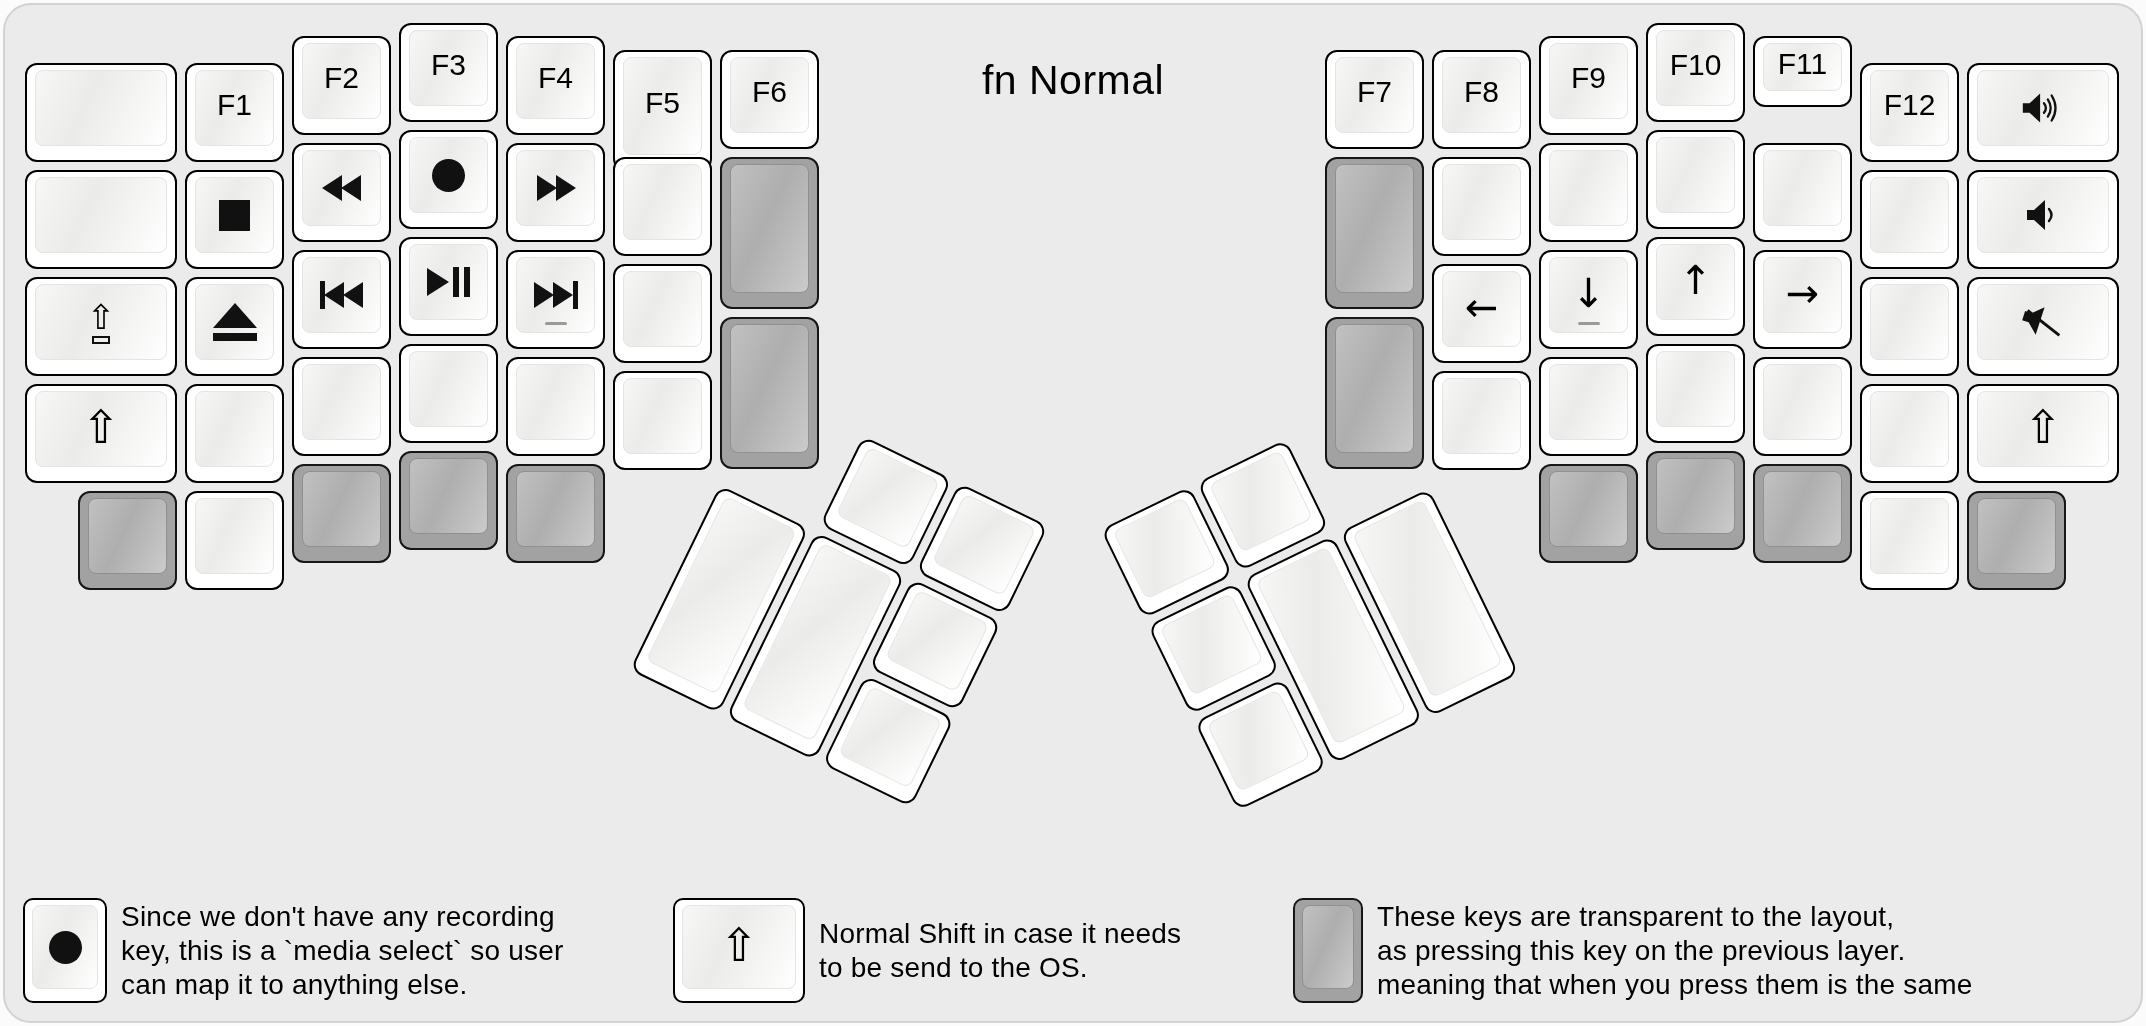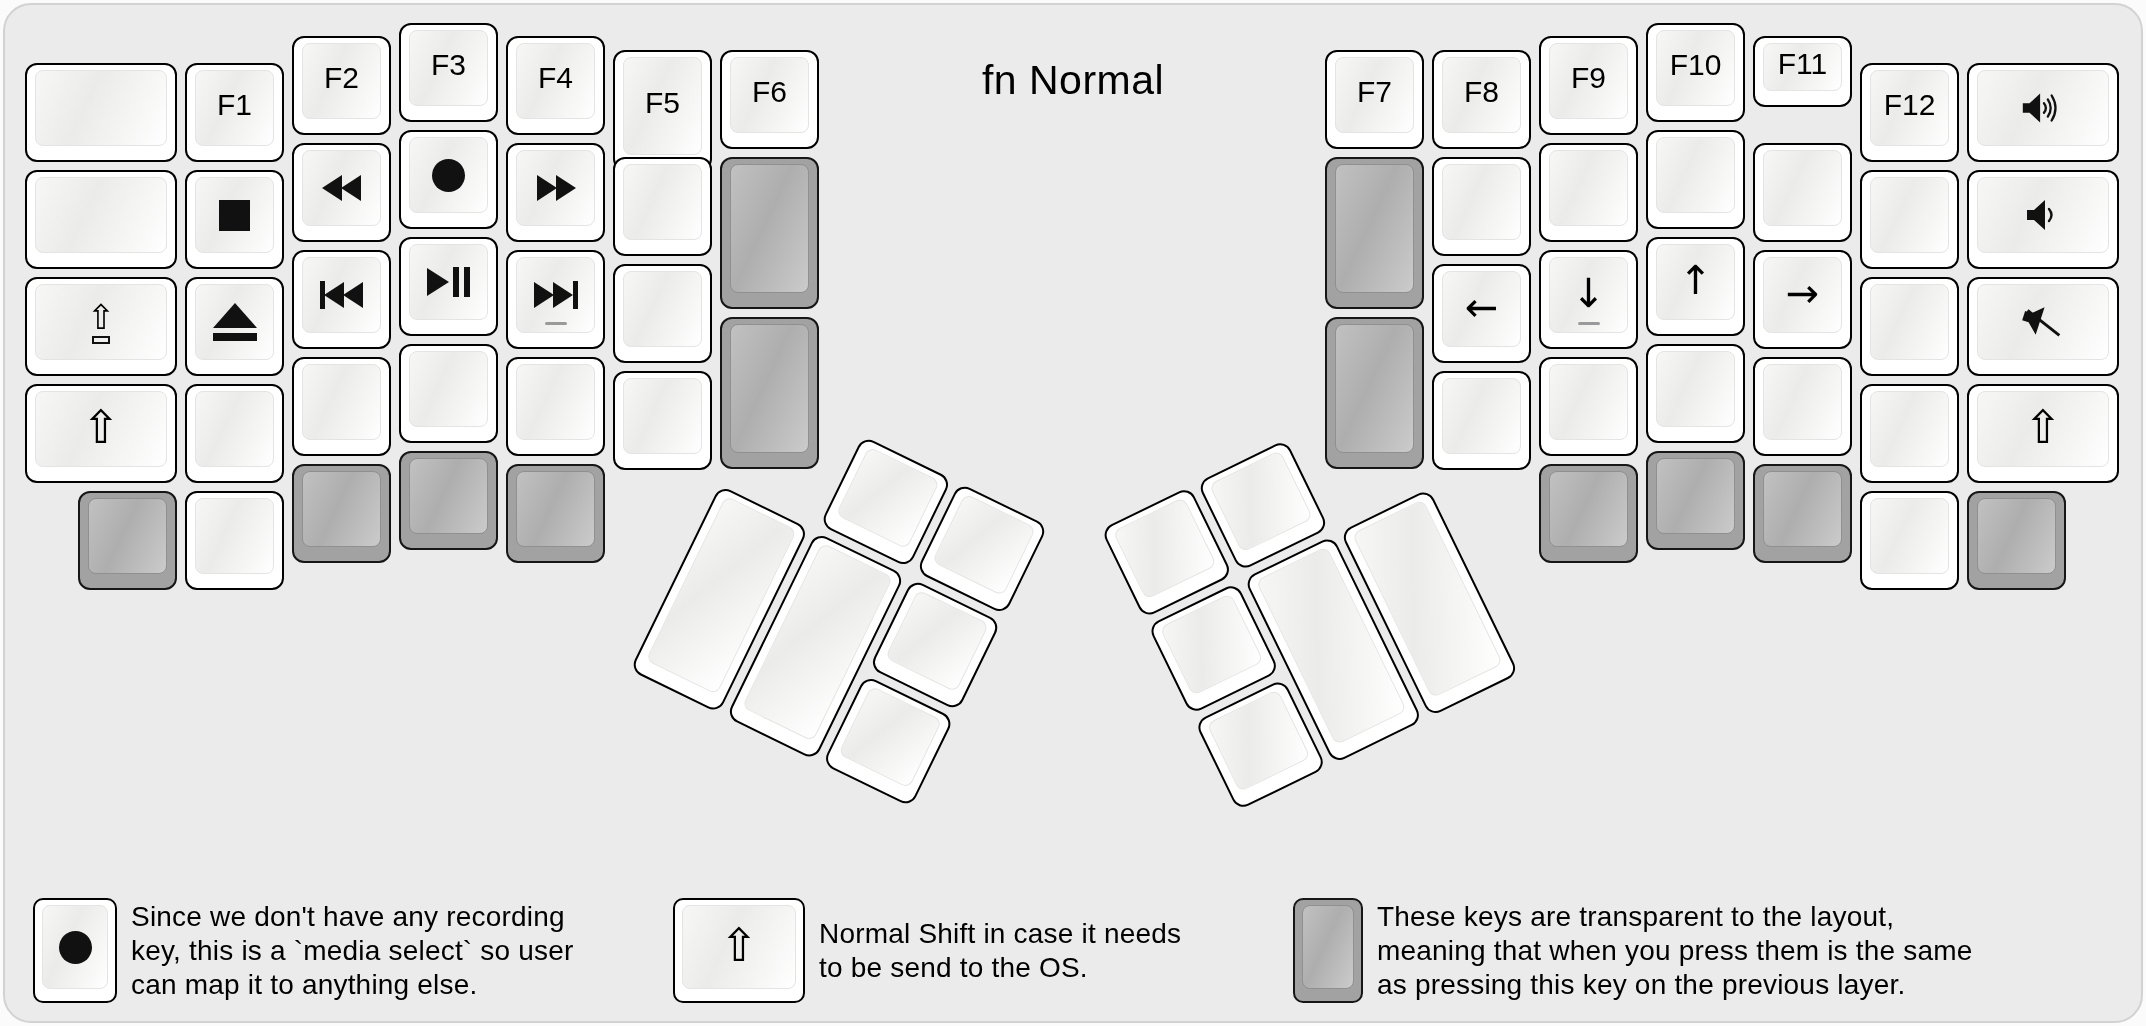--- a/index.html
+++ b/index.html
@@ -393,21 +393,21 @@
           <div class="keytop"></div>
         </div>
         <div class="key" style="left: -107px; top: 0px; width: 99px; height: 206px;">
           <div class="keytop"></div>
         </div>
         <div class="key" style="left: -321px; top: 107px; width: 99px; height: 99px;">
           <div class="keytop"></div>
         </div>
       </div>
 
-    <div class="legend-item" style="left:28px;top:893px;">
+    <div class="legend-item" style="left:18px;top:893px;">
       <div class="legend-key" style="width: 84px;">
           <div class="keytop">
             <span class="circle"></span>
           </div>
         </div>
       <div class="legend-text">
           <div>Since we don't have any recording</div>
           <div>key, this is a `media select` so user</div>
           <div>can map it to anything else.</div>
         </div>
@@ -422,18 +422,18 @@
           <div>Normal Shift in case it needs</div>
           <div>to be send to the OS.</div>
         </div>
     </div>
     <div class="legend-item" style="left:1288px;top:893px;">
       <div class="legend-key gray" style="width: 70px;">
           <div class="keytop"></div>
         </div>
       <div class="legend-text">
           <div>These keys are transparent to the layout,</div>
+          <div>as pressing this key on the previous layer.</div>
           <div>meaning that when you press them is the same</div>
-          <div>as pressing this key on the previous layer.</div>
         </div>
     </div>
   </div>
 </div>
 
 </body></html>

